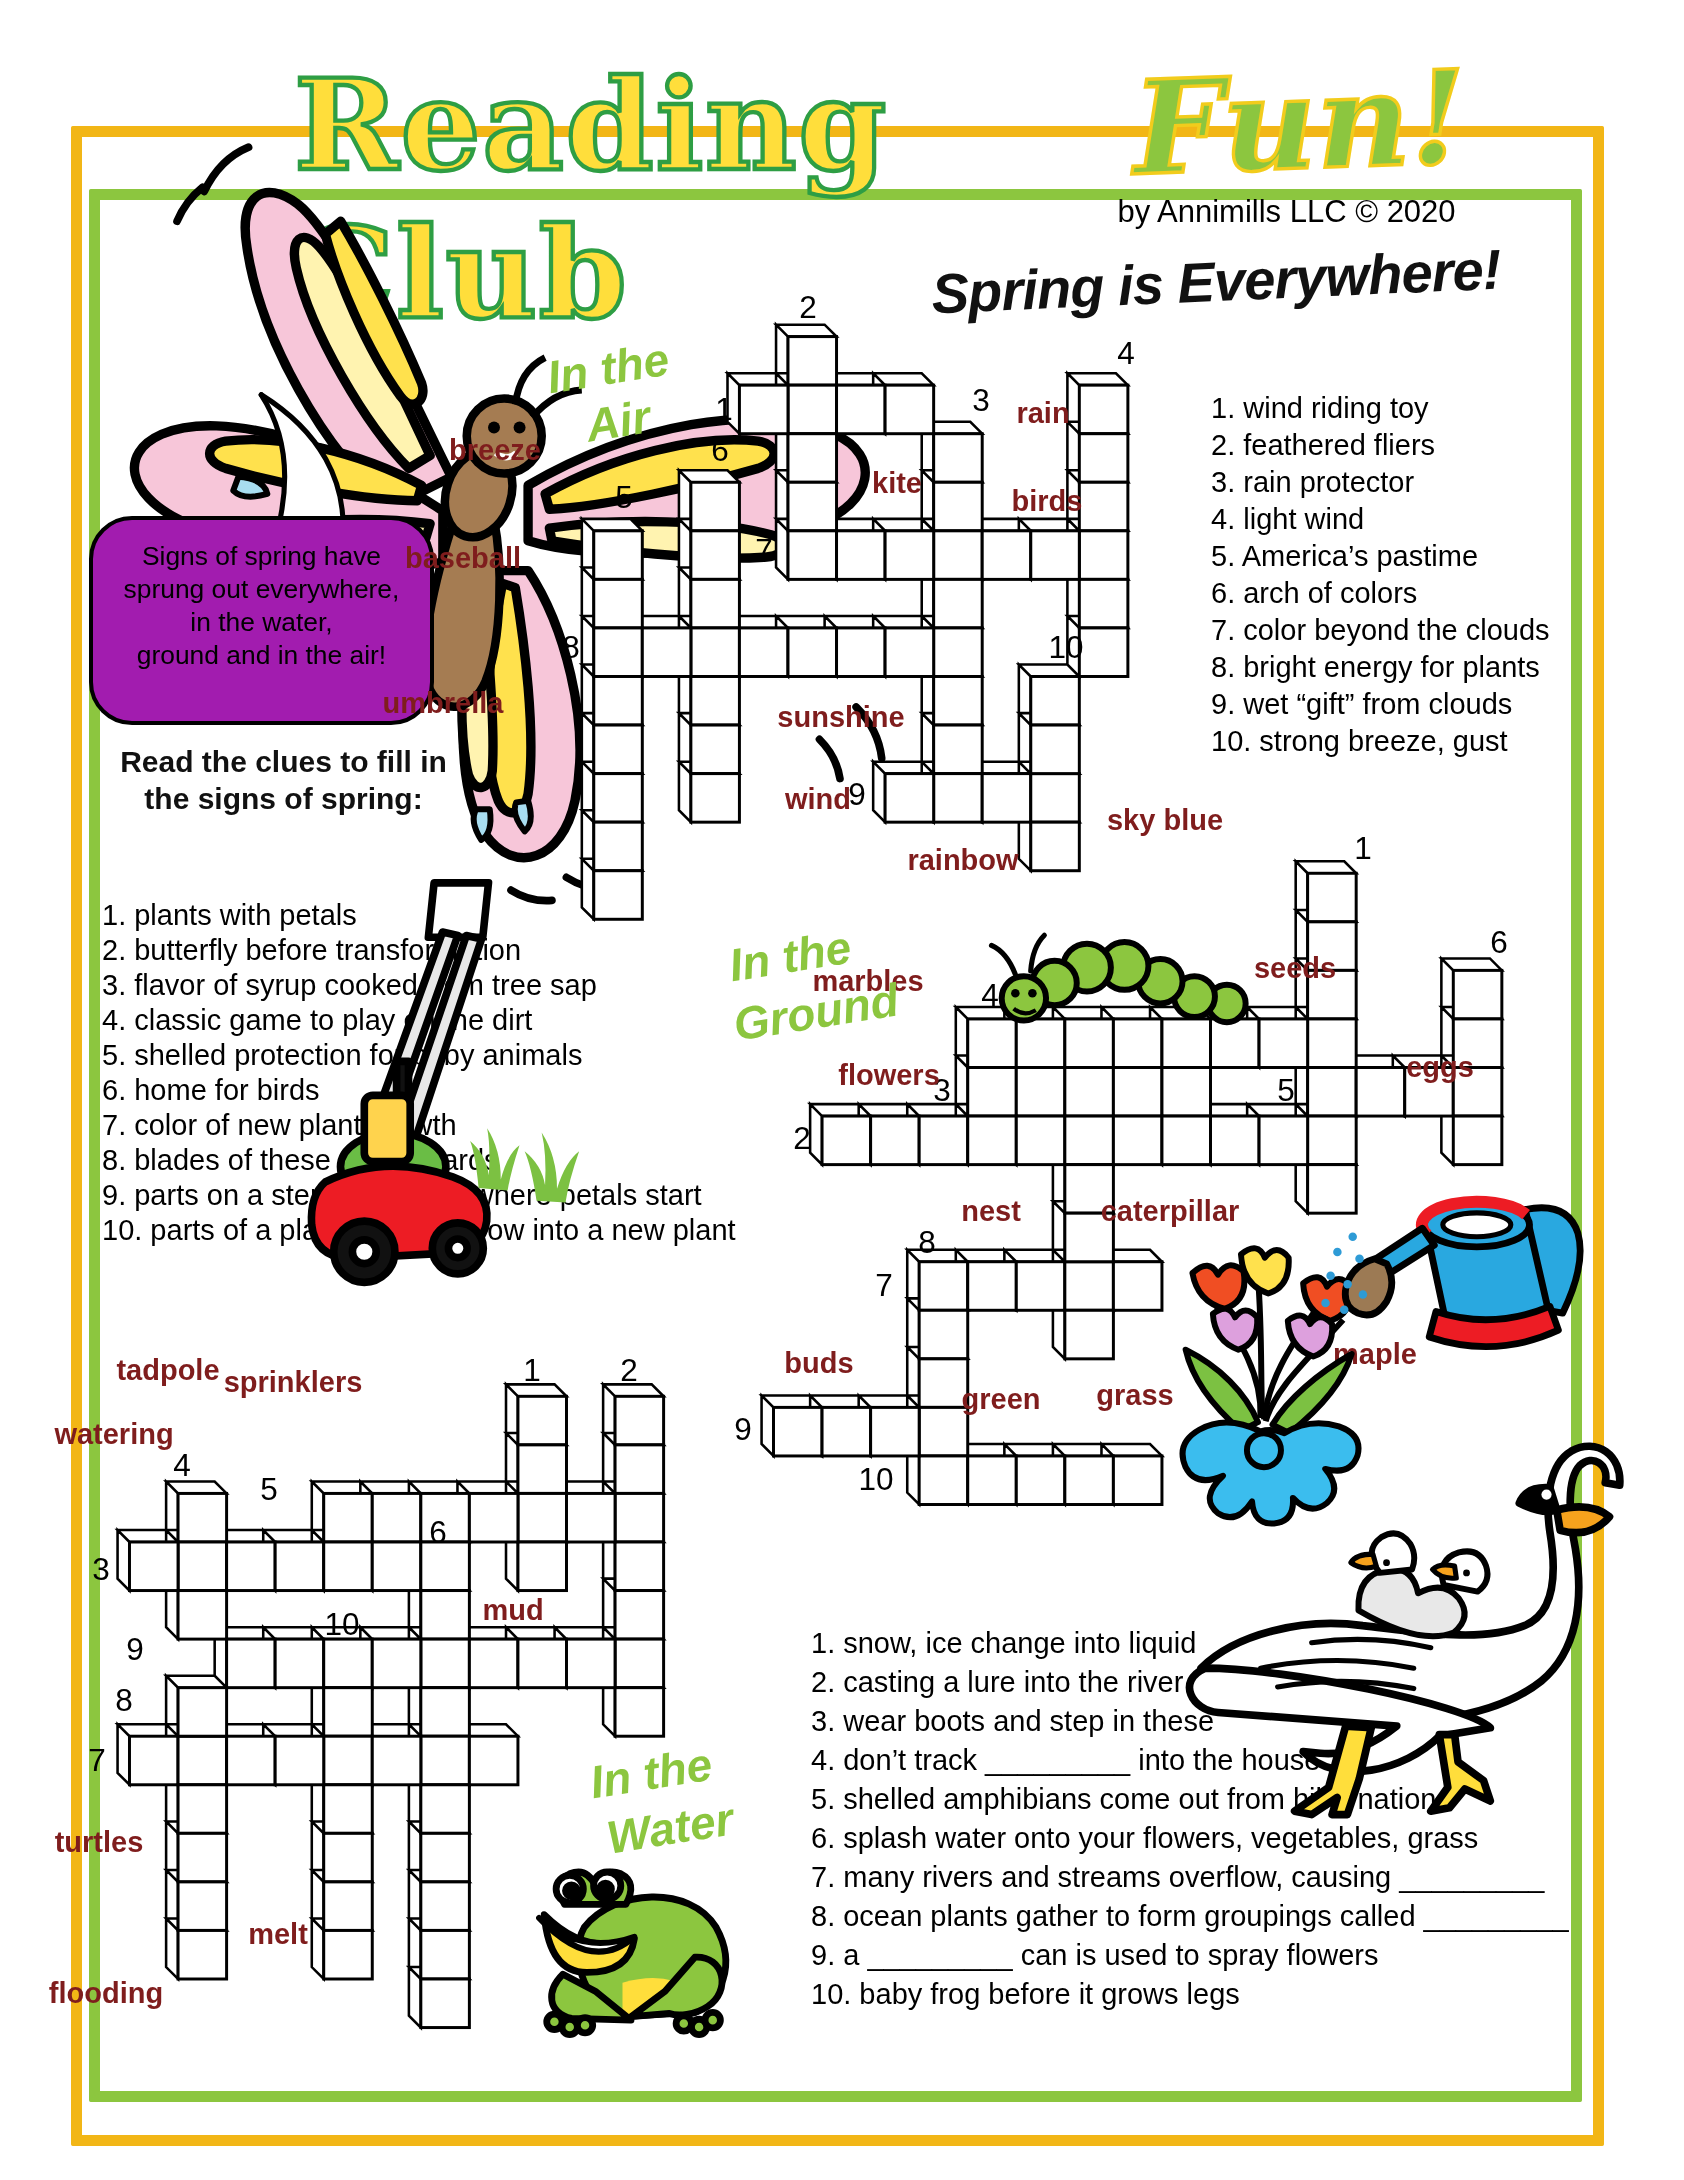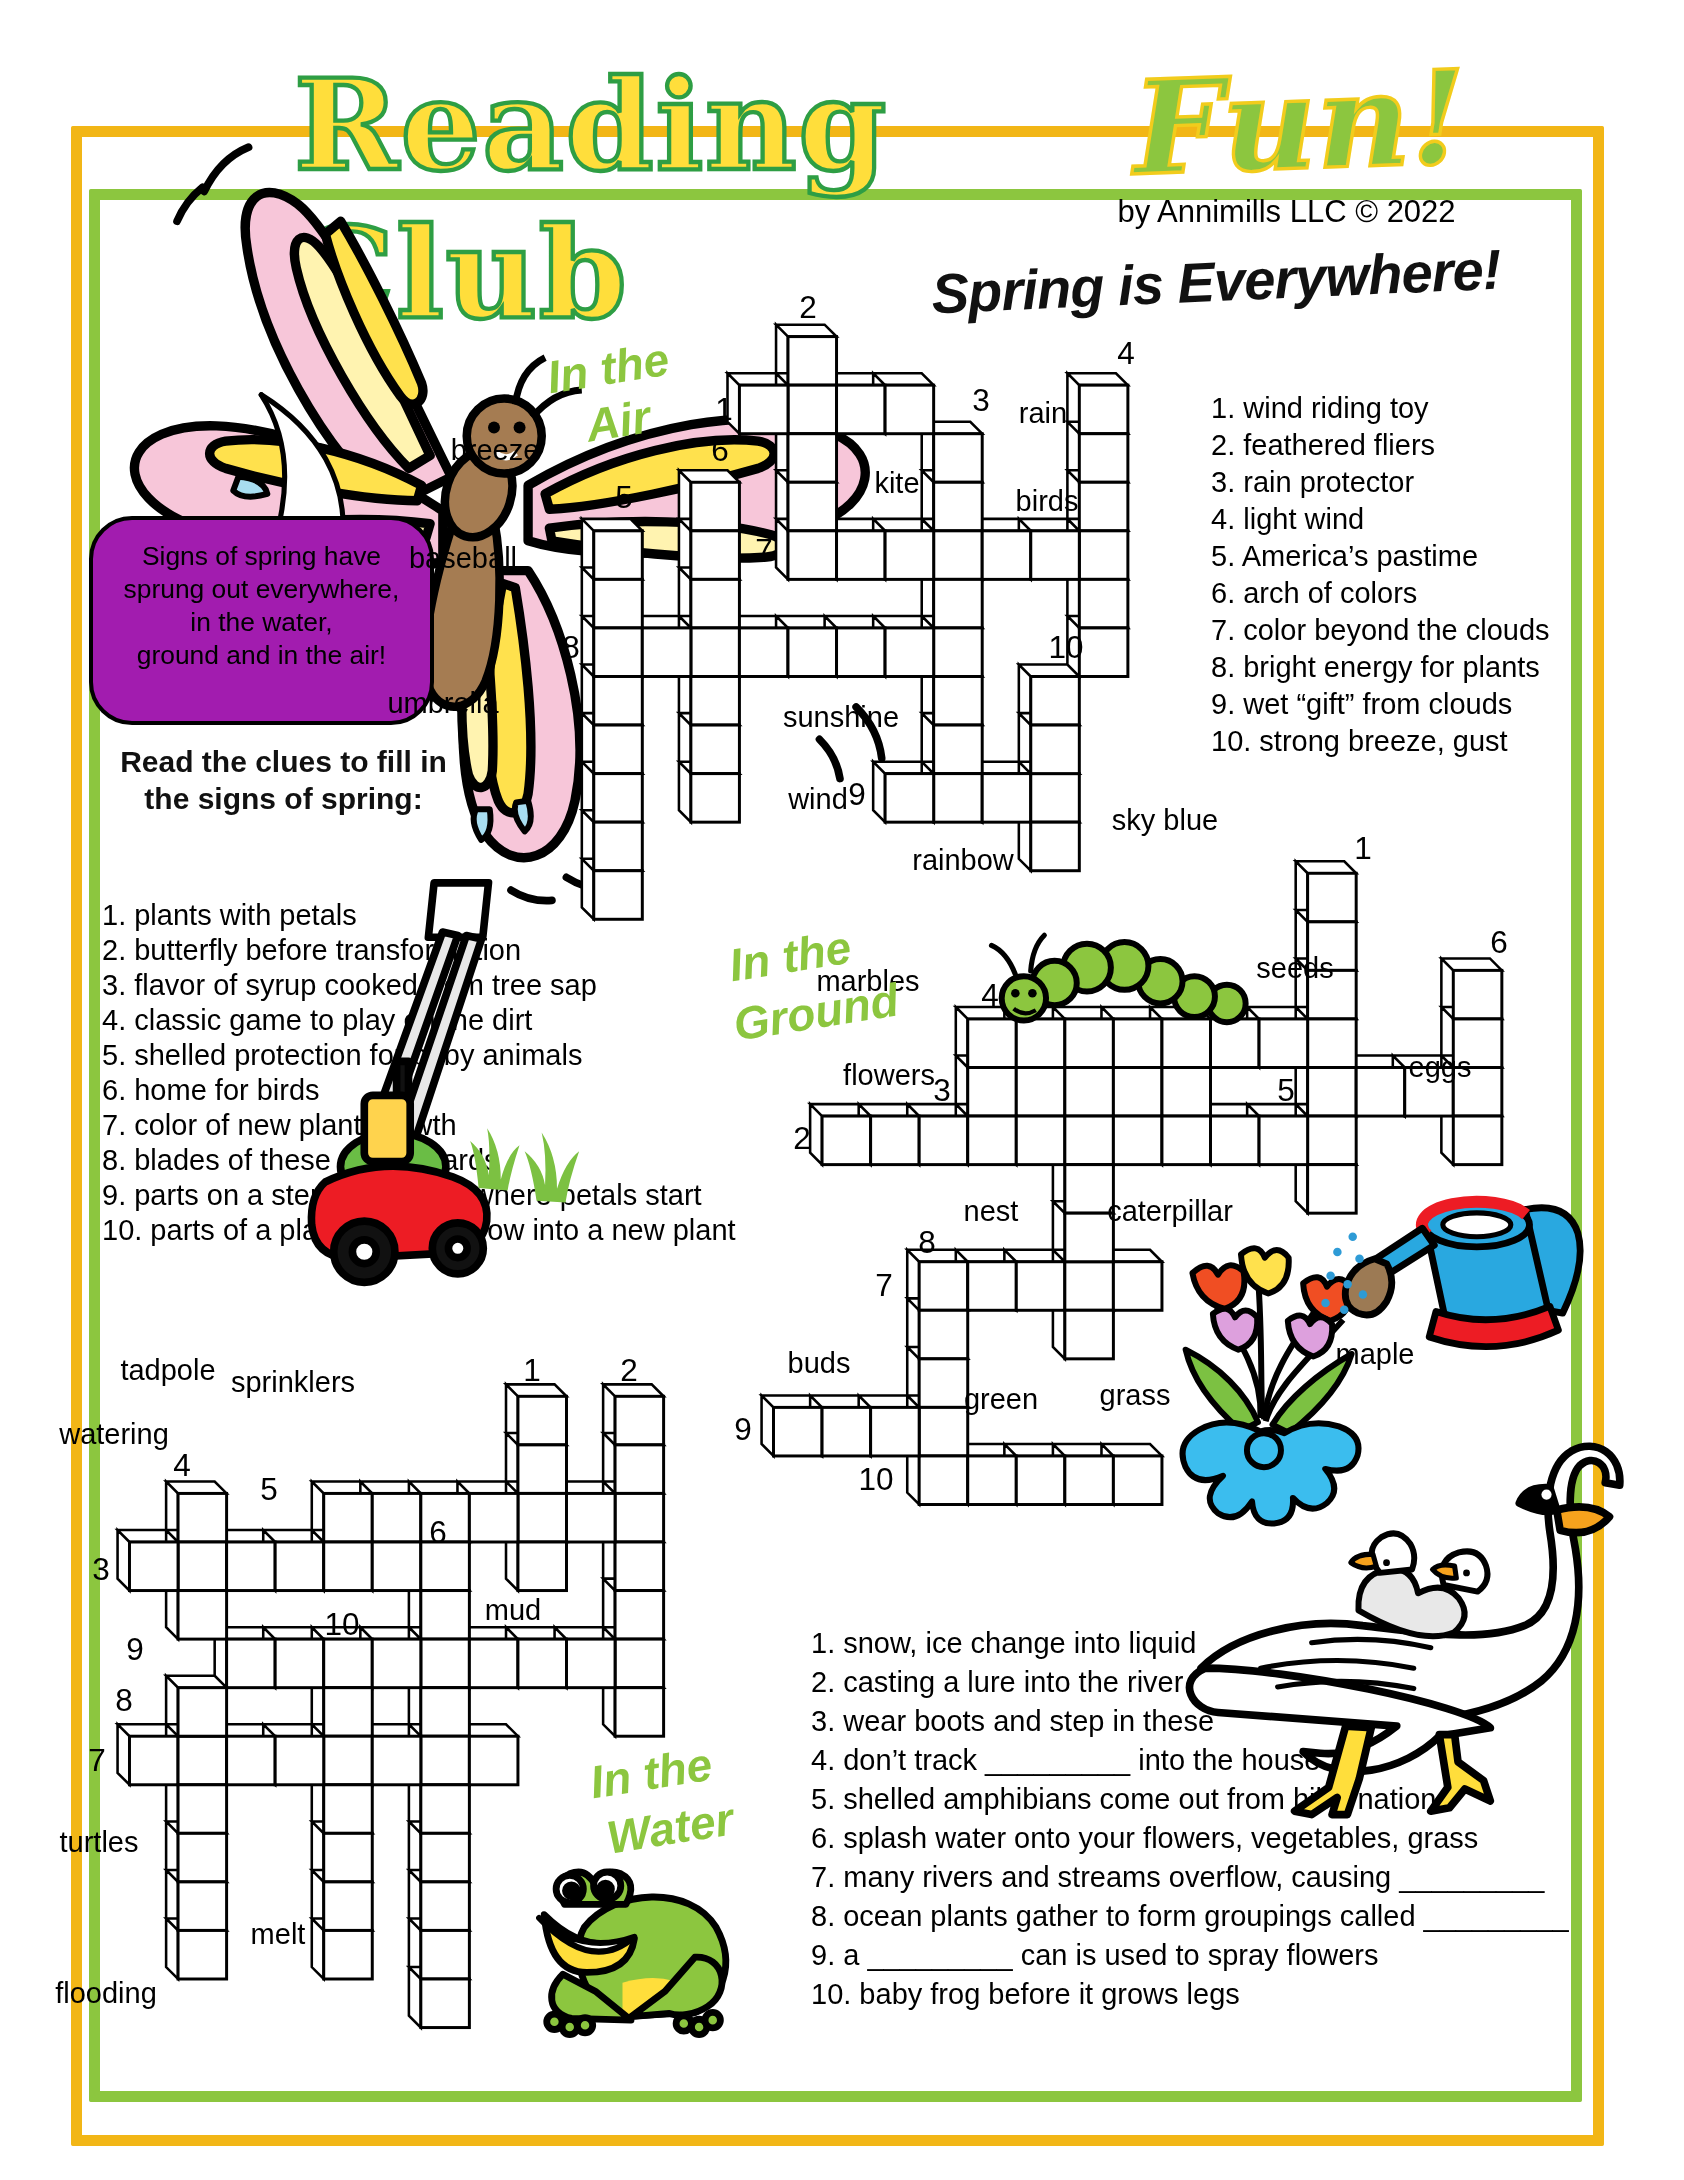--- a/index.html
+++ b/index.html
@@ -13,34 +13,34 @@
   #byline{left:1116px;top:194px;width:341px;text-align:center;font-size:31px;color:#000;}
   #subtitle{left:901px;top:249px;width:630px;text-align:center;font-size:56px;font-weight:bold;font-style:italic;transform:rotate(-2.5deg);letter-spacing:-0.9px;}
   .bubble{left:89px;top:516px;width:337px;height:201px;border:4.3px solid #000;border-radius:43px;background:#a21caf;}
   .bubble-text{padding-top:20.4px;text-align:center;font-size:26.4px;line-height:33px;color:#000;}
   #instructions{left:109px;top:743px;width:349px;text-align:center;font-weight:bold;font-size:30px;line-height:37px;}
   .clues{position:absolute;color:#000000;}
   #clues-air{left:1211px;top:390px;font-size:29px;line-height:37px;width:358px;}
   #clues-ground{left:102px;top:898px;font-size:29px;line-height:35px;width:647px;}
   #clues-water{left:811px;top:1624px;font-size:29px;line-height:39px;width:664px;}
   .num{position:absolute;transform:translate(-50%,-50%);font-size:31.5px;font-weight:normal;color:#000;}
-  .bank{position:absolute;transform:translate(-50%,-50%);font-size:29px;color:#000000;white-space:nowrap;}
+  .bank{position:absolute;transform:translate(-50%,-50%);font-size:29px;color:#7f1d1d;white-space:nowrap;font-weight:bold;}
   .ptitle{position:absolute;transform:translate(-50%,-50%) rotate(-9deg);font-size:46px;line-height:48px;font-weight:bold;font-style:italic;color:#8CC63F;white-space:nowrap;}
   svg{position:absolute;overflow:visible;}
   .clue-line{white-space:nowrap;}
 </style>
 </head>
 <body>
 
 <div id="frame-gold" class="frame"></div>
 <div id="frame-green" class="frame"></div>
 
 <div id="title-main" class="abs">Reading Club</div>
 <div id="title-fun" class="abs">Fun!</div>
-<div id="byline" class="abs">by Annimills LLC © 2022</div>
+<div id="byline" class="abs">by Annimills LLC © 2020</div>
 <div id="subtitle" class="abs">Spring is Everywhere!</div>
 
 <svg class="abs" style="left:85px;top:119px;width:818px;height:801px" viewBox="0 0 960 940">
   <g stroke="#000" stroke-width="9" fill="none" stroke-linecap="round">
     <path d="M140,85 q18,-38 52,-52"></path>
       <path d="M108,120 q10,-24 30,-40"></path>
     <path d="M95,585 q-22,28 -52,36"></path>
       <path d="M120,640 q-16,22 -40,30"></path>
     <path d="M905,690 q26,26 30,60"></path>
       <path d="M862,728 q20,20 24,46"></path>

